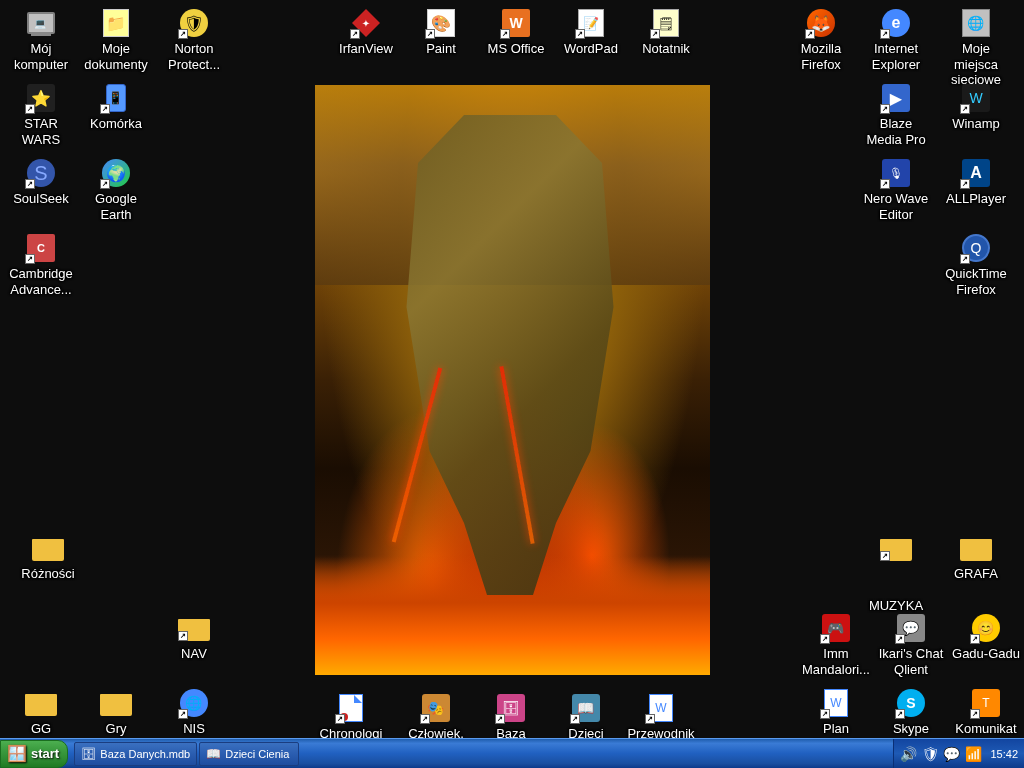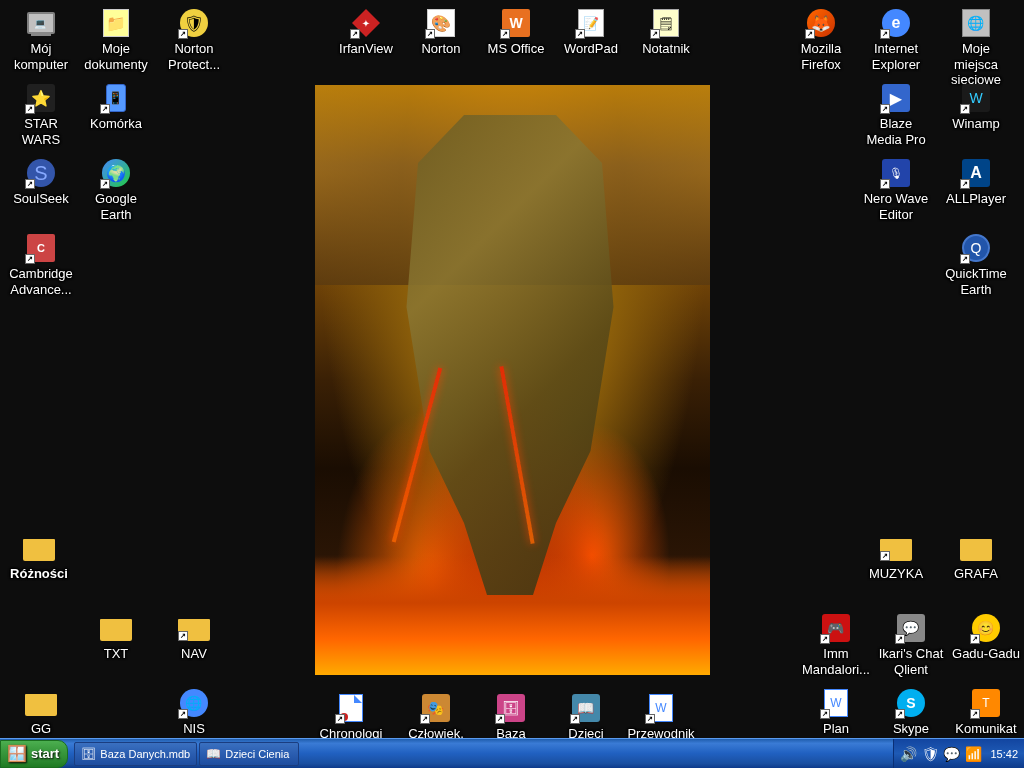--- a/index.html
+++ b/index.html
@@ -280,21 +280,21 @@
       <div class="shortcut-arrow">↗</div>
     </div>
     <div class="icon-label">IrfanView</div>
   </div>
 
   <div class="desktop-icon" style="left:405px;top:5px;">
     <div class="icon-img">
       <div style="width:28px;height:28px;background:#fff;border:1px solid #ccc;display:flex;align-items:center;justify-content:center;font-size:16px;">🎨</div>
       <div class="shortcut-arrow">↗</div>
     </div>
-    <div class="icon-label">Norton</div>
+    <div class="icon-label">Paint</div>
   </div>
 
   <div class="desktop-icon" style="left:480px;top:5px;">
     <div class="icon-img">
       <div style="width:28px;height:28px;background:#e87020;border-radius:2px;display:flex;align-items:center;justify-content:center;font-size:14px;color:#fff;font-weight:bold;">W</div>
       <div class="shortcut-arrow">↗</div>
     </div>
     <div class="icon-label">MS Office</div>
   </div>
 
@@ -367,24 +367,24 @@
       <div class="shortcut-arrow">↗</div>
     </div>
     <div class="icon-label">ALLPlayer</div>
   </div>
 
   <div class="desktop-icon" style="left:940px;top:230px;">
     <div class="icon-img">
       <div style="width:28px;height:28px;background:#2255aa;border-radius:50%;border:2px solid #4477cc;display:flex;align-items:center;justify-content:center;font-size:14px;color:#fff;">Q</div>
       <div class="shortcut-arrow">↗</div>
     </div>
-    <div class="icon-label">QuickTime Earth</div>
-  </div>
-
-  <div class="desktop-icon" style="left:860px;top:530px;">
+    <div class="icon-label">QuickTime Firefox</div>
+  </div>
+
+  <div class="desktop-icon" style="left:860px;top:530px;gap:32px;">
     <div class="icon-img">
       <div class="folder-icon">
         <div class="shortcut-arrow" style="bottom:0;left:0;">↗</div>
       </div>
     </div>
     <div class="icon-label">MUZYKA</div>
   </div>
 
   <div class="desktop-icon" style="left:940px;top:530px;">
     <div class="icon-img">
@@ -434,52 +434,52 @@
   </div>
 
   <div class="desktop-icon" style="left:950px;top:685px;">
     <div class="icon-img">
       <div style="width:28px;height:28px;background:#ff8800;border-radius:3px;display:flex;align-items:center;justify-content:center;font-size:12px;color:#fff;">T</div>
       <div class="shortcut-arrow">↗</div>
     </div>
     <div class="icon-label">Komunikator Tlen.pl</div>
   </div>
 
-  <div class="desktop-icon" style="left:3px;top:530px;font-weight:bold;">
+  <div class="desktop-icon" style="left:12px;top:530px;">
     <div class="icon-img">
       <div class="folder-icon"></div>
     </div>
     <div class="icon-label">Różności</div>
   </div>
 
 
 
-  <div class="desktop-icon" style="left:80px;top:610px;">
-    <div class="icon-img">
-      <div class="folder-icon"></div>
-    </div>
-    <div class="icon-label">TXT</div>
-  </div>
 
   <div class="desktop-icon" style="left:158px;top:610px;">
     <div class="icon-img">
       <div class="folder-icon">
         <div class="shortcut-arrow" style="bottom:0;left:0;">↗</div>
       </div>
     </div>
     <div class="icon-label">NAV</div>
   </div>
 
   <div class="desktop-icon" style="left:5px;top:685px;align-items:center;">
     <div class="icon-img">
       <div class="folder-icon"></div>
     </div>
     <div class="icon-label">GG</div>
   </div>
 
+  <div class="desktop-icon" style="left:80px;top:685px;">
+    <div class="icon-img">
+      <div class="folder-icon"></div>
+    </div>
+    <div class="icon-label">Gry</div>
+  </div>
 
   <div class="desktop-icon" style="left:158px;top:685px;">
     <div class="icon-img">
       <div style="width:28px;height:28px;background:#4488ff;border-radius:50%;display:flex;align-items:center;justify-content:center;font-size:14px;color:#fff;">🌐</div>
       <div class="shortcut-arrow">↗</div>
     </div>
     <div class="icon-label">NIS</div>
   </div>
 
   <div class="desktop-icon" style="left:315px;top:690px;">

